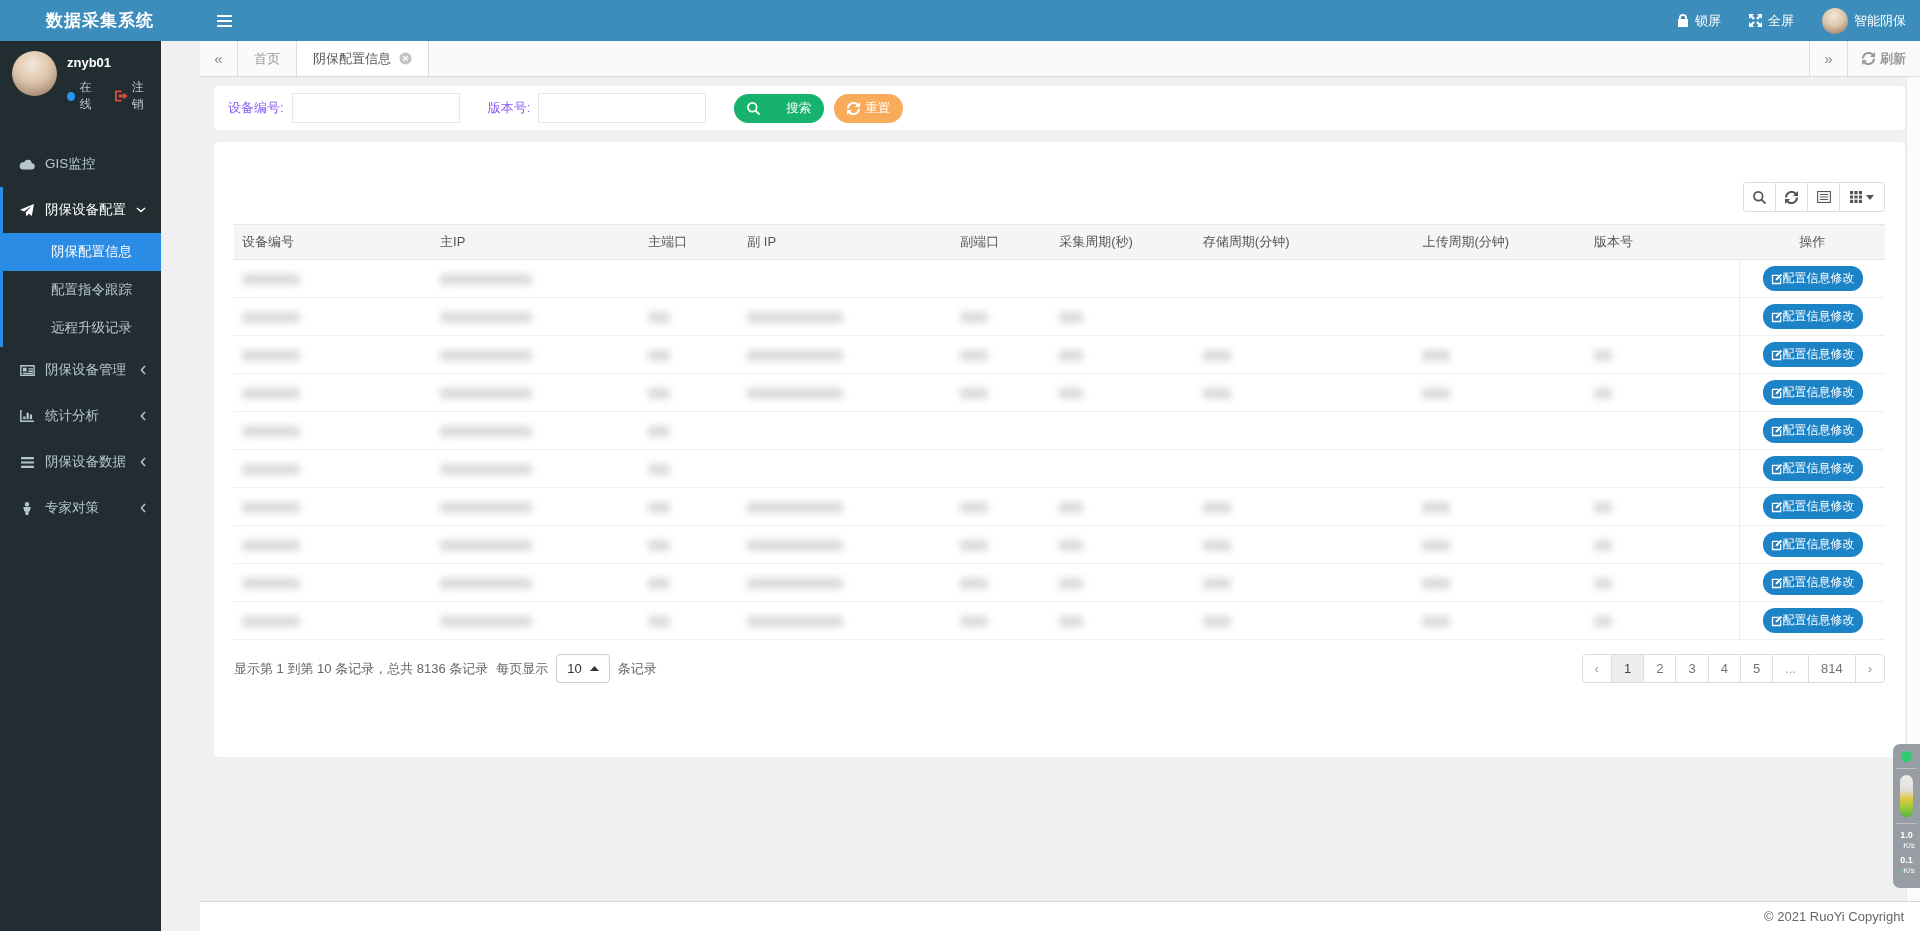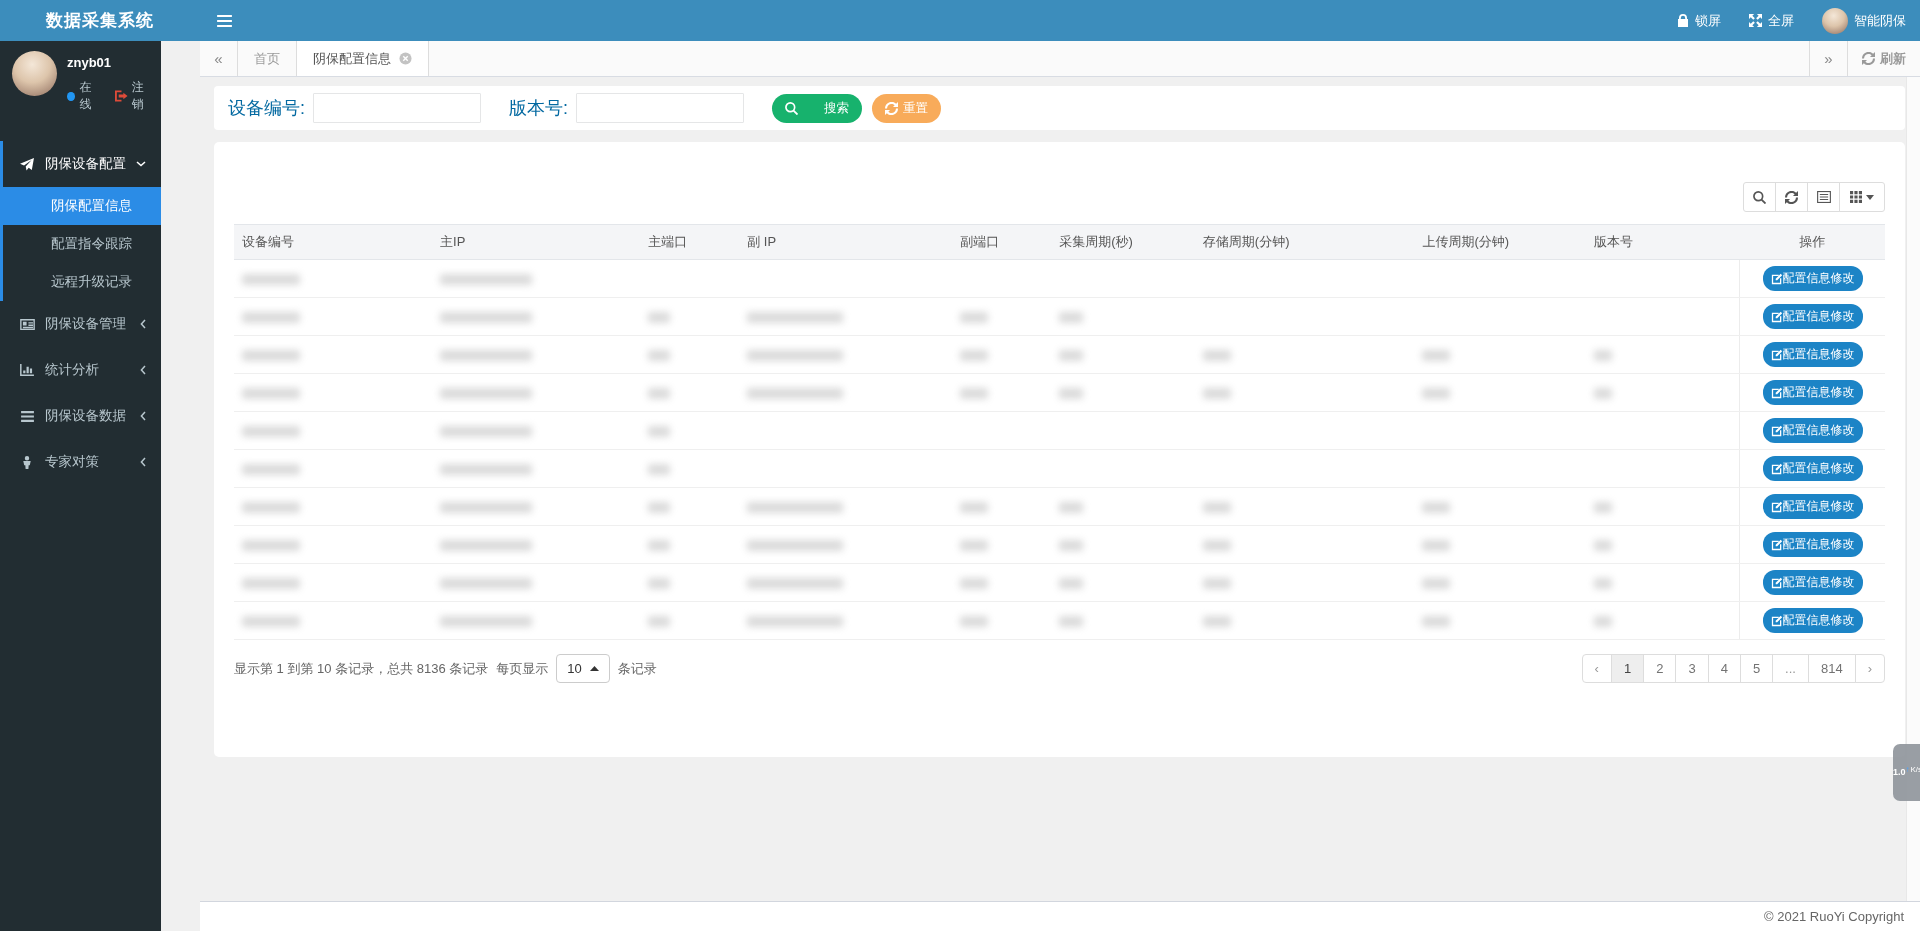--- a/index.html
+++ b/index.html
@@ -61,21 +61,21 @@
   .tab.active { background:#fff; color:#555; }
   .tab-close { display:inline-flex; }
   .tabbar-spacer { flex:1; }
   .tab-refresh { display:flex; align-items:center; gap:5px; padding:0 14px;
     color:#9a9a9a; font-size:13px; border-left:1px solid #ddd; cursor:pointer; white-space:nowrap;font-weight:bold; }
 
   .content { padding:9px 15px 0 14px; }
 
   .search-card { background:#fff; border-radius:4px; padding:7px 14px;
     display:flex; align-items:center; margin-bottom:12px; height:44px; }
-  .field-label { font-size:18px; color:#0369a1; white-space:nowrap; }
+  .field-label { font-size:13px; color:#8b5cf6; white-space:nowrap; }
   .search-input { width:168px; height:30px; border:1px solid #e5e6e7; border-radius:1px;
     margin:0 28px 0 8px; padding:0 8px; font-size:13px; outline:none; }
   .btn-pill { display:inline-flex; align-items:center; gap:5px; border:none;
     border-radius:16px; color:#fff; font-size:12.5px; padding:6px 13px; cursor:pointer; white-space:nowrap; }
   .btn-search { background:var(--c-success,#17b26d); margin-left:0;gap:26px; }
   .btn-reset { background:var(--c-warning,#f8ab5a); margin-left:10px; }
 
   .main-card { background:#fff; border-radius:5px; padding:14px 20px; height:615px; position:relative; }
   .toolbar { display:flex; justify-content:flex-end; margin:26px 0 12px; }
   .tool-btn { width:33px; height:30px; background:#fff; border:1px solid #ddd;
@@ -114,21 +114,21 @@
   .footer { position:fixed; left:200px; right:0; bottom:0; height:30px; background:#fff;
     border-top:1px solid #d2d6de; display:flex; align-items:center; justify-content:flex-end;
     padding-right:16px; font-size:13px; color:#666; z-index:45; }
 
   .scroll-track { position:fixed; right:0; top:77px; bottom:30px; width:14px;
     background:#fbfbfb; border-left:1px solid #e8e8e8; z-index:30; }
 
   
   .net-widget { position:fixed; right:0; top:744px; width:27px; padding:7px 0 8px;
     background:rgba(144,150,156,.92); border-radius:7px 0 0 7px;
-    display:flex; align-items:center; z-index:60; color:#fff; }
+    display:flex; flex-direction:column; align-items:center; z-index:60; color:#fff; }
   .nw-dot { width:11px; height:11px; border-radius:50%; background:#2ecc71; }
   .nw-divider { width:21px; height:1px; background:rgba(255,255,255,.35); margin:6px 0; }
   .nw-pill { width:13px; height:42px; border-radius:7px;
     background:linear-gradient(180deg,#ececea 0%,#e0e0dc 35%,#ddc93f 58%,#9ac940 78%,#52b53a 100%); }
   .nw-num { font-size:9px; font-weight:bold; line-height:11px; }
   .nw-unit { font-size:8px; line-height:10px; display:flex; align-items:center; gap:1px; margin-bottom:4px; }
   .nw-up-arrow { color:#4aa3ff; }
   .nw-down-arrow { color:#49e26b; }
 </style>
 </head>
@@ -179,20 +179,30 @@
               <svg width="13" height="12" viewBox="0 0 14 12">
                 <path fill="var(--c-logout,#dd4b39)" d="M7 0v2H2v8h5v2H0V0h7zm2 2.5L13.5 6 9 9.5V7.5H4v-3h5V2.5z"></path>
               </svg>
             </span>
           <span>注销</span>
         </span>
       </div>
     </div>
   </div>
   <div class="menu" id="menu">
+      <div class="menu-group">
+        <div class="menu-item">
+          <span class="mi-icon">
+            <svg width="16" height="11" viewBox="0 0 18 12">
+              <path fill="currentColor" d="M14.5 4.6a4.6 4.6 0 00-8.9-1A3.8 3.8 0 004 11.5h10a3.2 3.2 0 00.5-6.9z"></path>
+            </svg>
+          </span>
+          <span class="mi-label">GIS监控</span>
+        </div>
+      </div>
       <div class="menu-group expanded">
         <div class="menu-item">
           <span class="mi-icon">
             <svg width="14" height="13" viewBox="0 0 15 14">
               <path fill="currentColor" d="M15 0L0 6.3l4.3 1.9 8.2-6-6.4 7 .9 4.3 2.3-3.1 3.4 2.4L15 0z"></path>
             </svg>
           </span>
           <span class="mi-label">阴保设备配置</span>
           <span class="chev">
             <svg width="10" height="6" viewBox="0 0 10 6">

